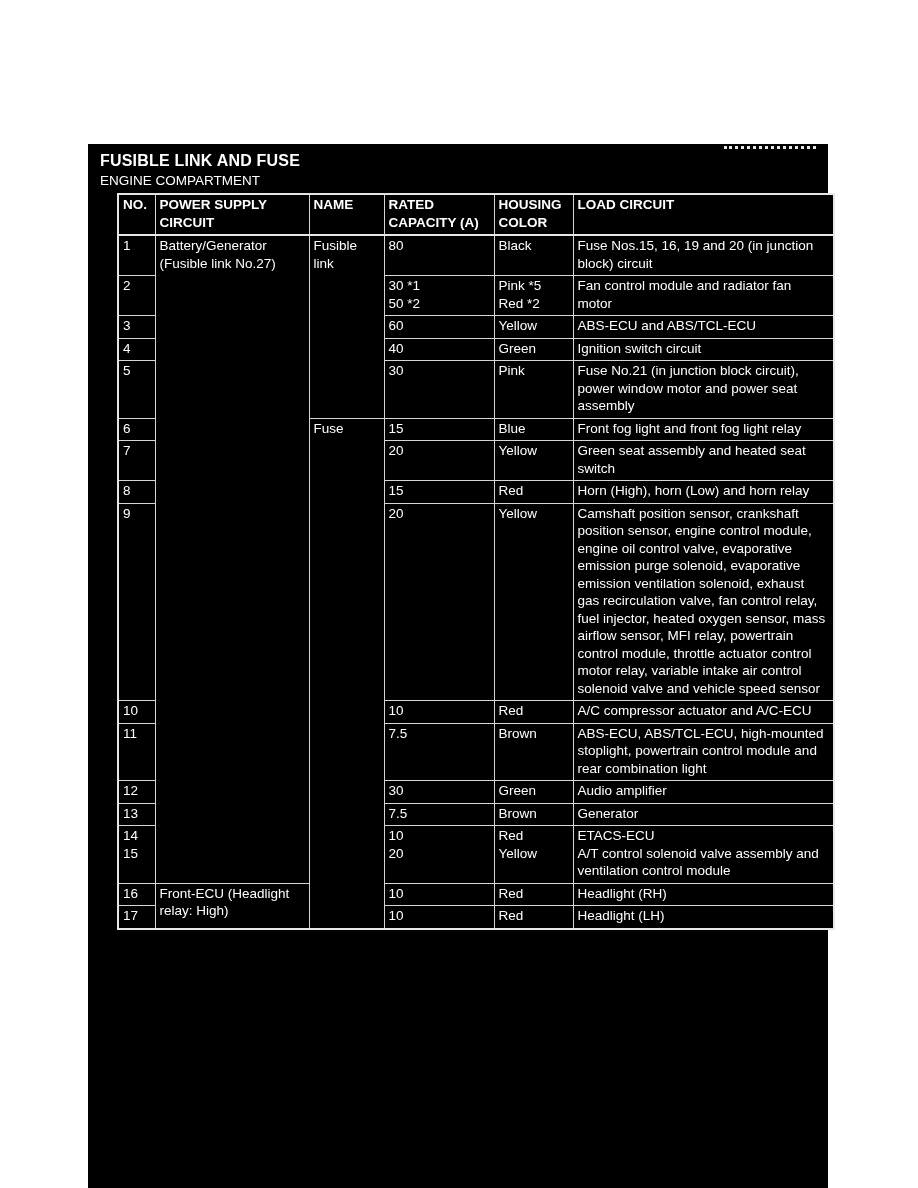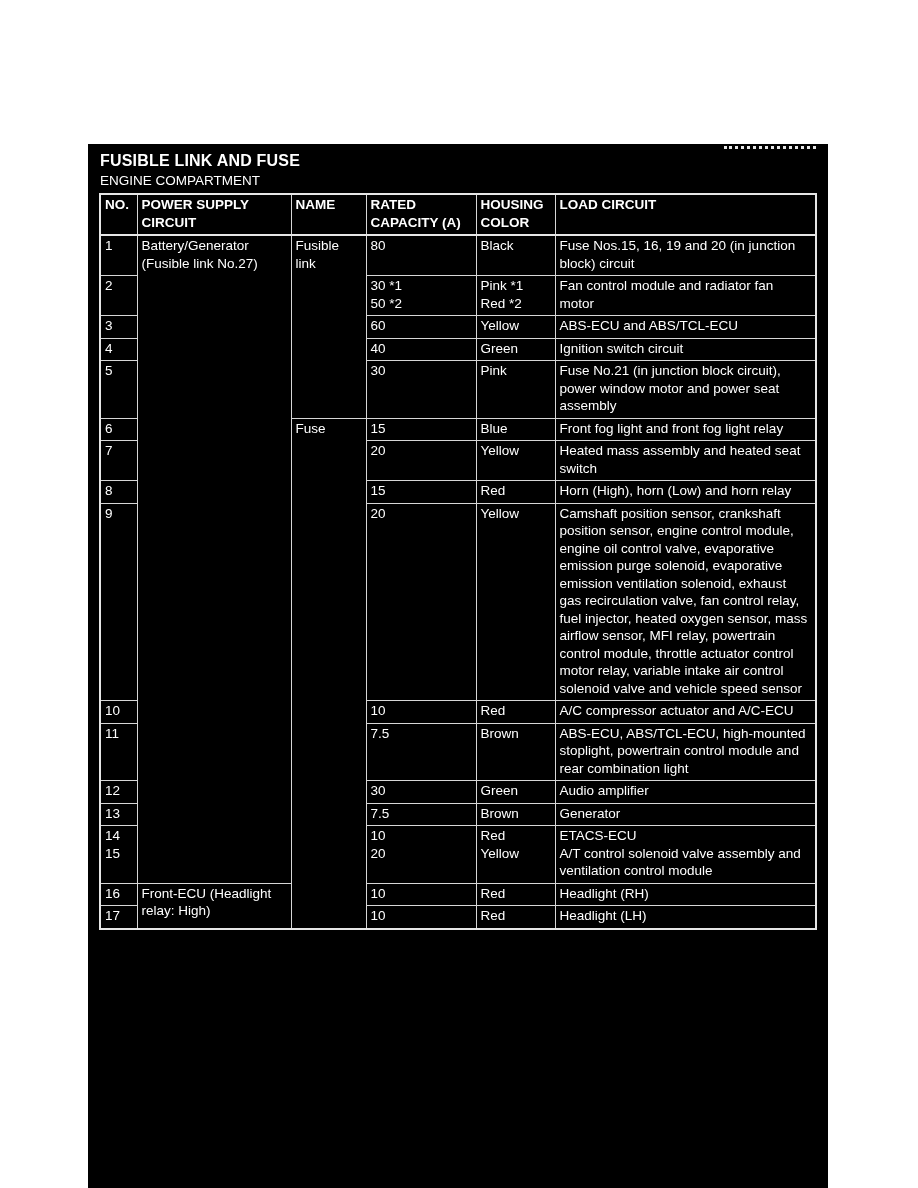--- a/index.html
+++ b/index.html
@@ -40,21 +40,21 @@
     line-height: 19px;
   }
   .page-subtitle {
     font-size: 13.5px;
     padding: 2px 8px 4px 12px;
     line-height: 17px;
   }
   table.fuse-table {
     border-collapse: collapse;
     table-layout: fixed;
-    margin-left: 11px;
+    margin-left: 29px;
     width: 716px;
     border: 2px solid #e6e6e6;
   }
   table.fuse-table th,
   table.fuse-table td {
     border: 1px solid #d6d6d6;
     vertical-align: top;
     text-align: left;
     font-size: 13.5px;
     font-weight: normal;
@@ -114,21 +114,21 @@
           <td>Black</td>
           <td>Fuse Nos.15, 16, 19 and 20 (in junction block) circuit</td>
         </tr>
         <tr>
           <td>2</td>
           <td>
             <div>30 *1</div>
             <div>50 *2</div>
           </td>
           <td>
-            <div>Pink *1</div>
+            <div>Pink *5</div>
             <div>Red *2</div>
           </td>
           <td>Fan control module and radiator fan motor</td>
         </tr>
         <tr>
           <td>3</td>
           <td>60</td>
           <td>Yellow</td>
           <td>ABS-ECU and ABS/TCL-ECU</td>
         </tr>
@@ -148,21 +148,21 @@
           <td>6</td>
           <td rowspan="11">Fuse</td>
           <td>15</td>
           <td>Blue</td>
           <td>Front fog light and front fog light relay</td>
         </tr>
         <tr>
           <td>7</td>
           <td>20</td>
           <td>Yellow</td>
-          <td>Heated mass assembly and heated seat switch</td>
+          <td>Green seat assembly and heated seat switch</td>
         </tr>
         <tr>
           <td>8</td>
           <td>15</td>
           <td>Red</td>
           <td>Horn (High), horn (Low) and horn relay</td>
         </tr>
         <tr>
           <td>9</td>
           <td>20</td>

